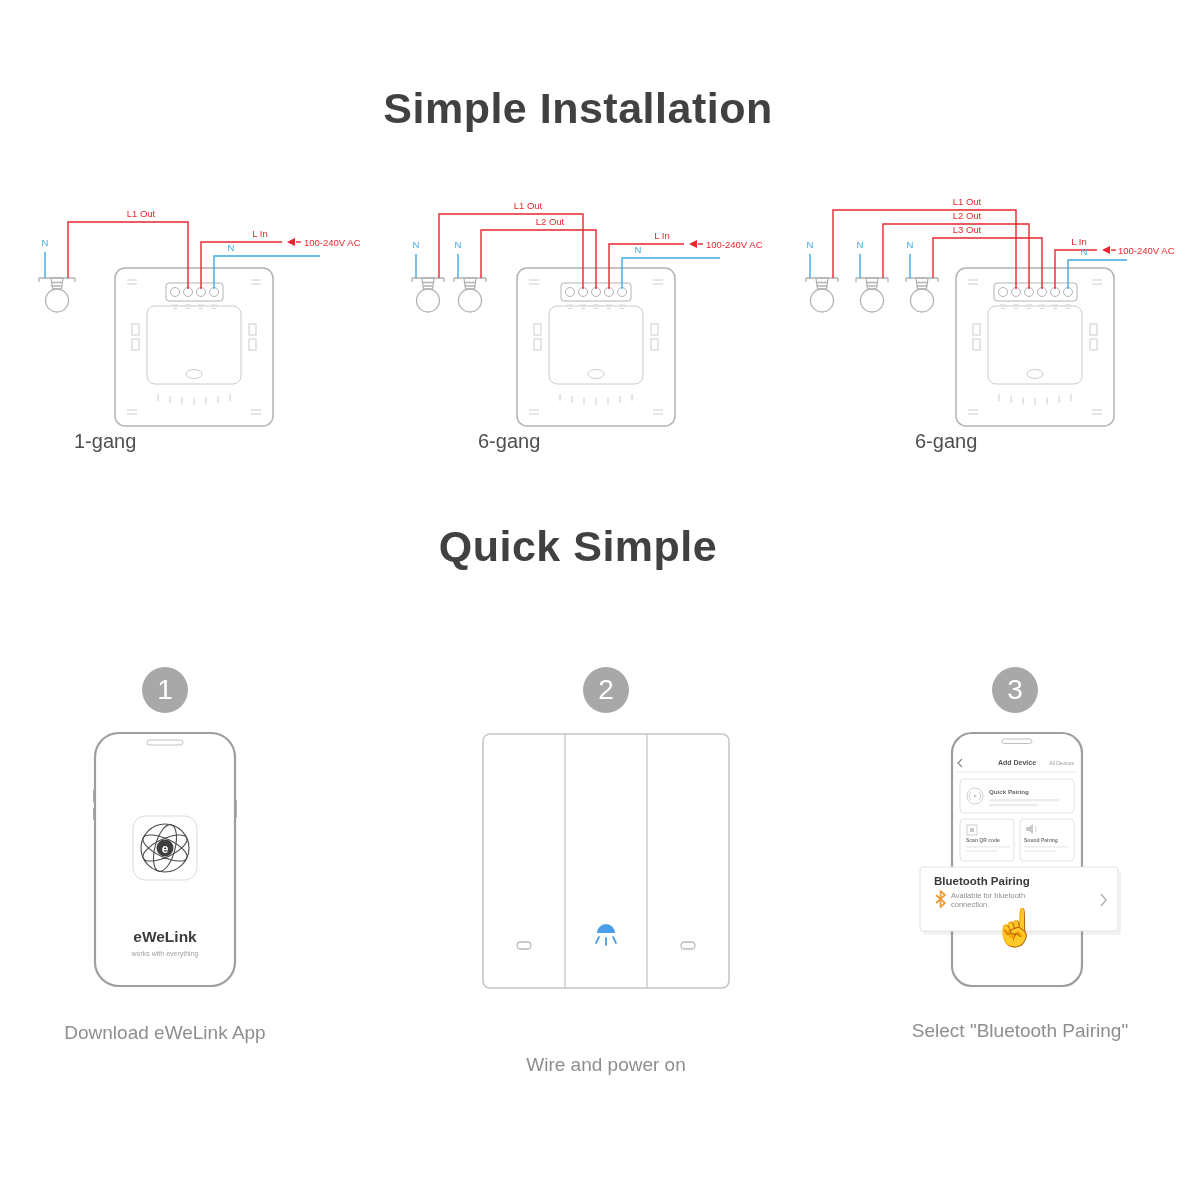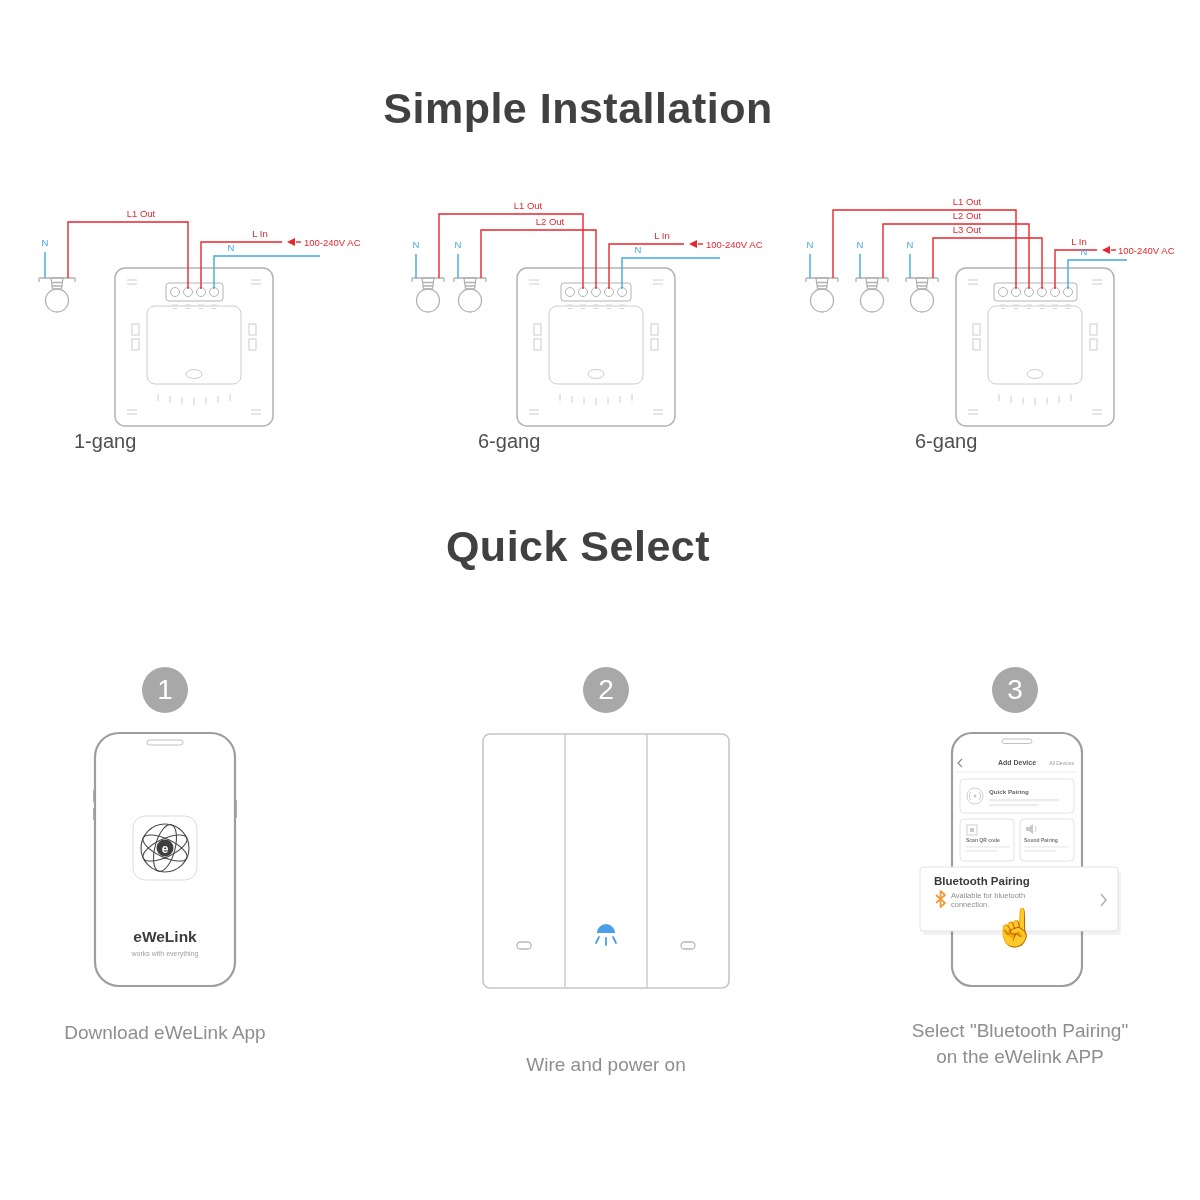--- a/index.html
+++ b/index.html
@@ -35,21 +35,21 @@
   .wire-blue { stroke: #3fa9e0; stroke-width: 1.4; fill: none; }
   .lbl-red   { fill: #e8262d; font-size: 9.5px; }
   .lbl-blue  { fill: #3fa9e0; font-size: 9.5px; }
   .outline   { stroke: #b3b3b3; fill: none; }
   .thin      { stroke: #cccccc; fill: none; }
 </style>
 </head>
 <body>
 
 <div class="abs title" style="top:84px">Simple Installation</div>
-<div class="abs title" style="top:522px">Quick Select</div>
+<div class="abs title" style="top:522px">Quick Simple</div>
 
 <svg class="abs" style="left:0;top:196px" width="400" height="250" viewBox="0 0 400 250">
   <g>
     <rect class="outline" x="115" y="72" width="158" height="158" rx="10" stroke-width="1.5"></rect>
     <g class="thin" stroke-width="1">
       <path d="M127,84 h10 M127,88 h10 M251,84 h10 M251,88 h10 M127,214 h10 M127,218 h10 M251,214 h10 M251,218 h10"></path>
       <rect x="147" y="110" width="94" height="78" rx="8"></rect>
       <ellipse cx="194" cy="178" rx="8" ry="4.5"></ellipse>
       <path d="M158,198 v7 M170,200 v7 M182,201.5 v7 M194,202 v7 M206,201.5 v7 M218,200 v7 M230,198 v7"></path>
       <rect x="132" y="128" width="7" height="11"></rect>
@@ -303,14 +303,13 @@
     <text x="39" y="181" font-size="7.5" fill="#8f8f8f">connection.</text>
     <polyline points="189,168 194,174 189,180" stroke="#b0b0b0" stroke-width="1.5" fill="none"></polyline>
   </g>
   <text x="104" y="214" text-anchor="middle" font-size="36" fill="#4a9fe8">☝</text>
 </svg>
 
 <div class="abs step-caption" style="left:-5px;top:1020px">Download eWeLink App</div>
 <div class="abs step-caption" style="left:436px;top:1052px">Wire and power on</div>
 <div class="abs step-caption" style="left:850px;top:1018px">
   <div>Select "Bluetooth Pairing"</div>
-  <div>on the eWelink APP</div>
 </div>
 
 </body></html>

